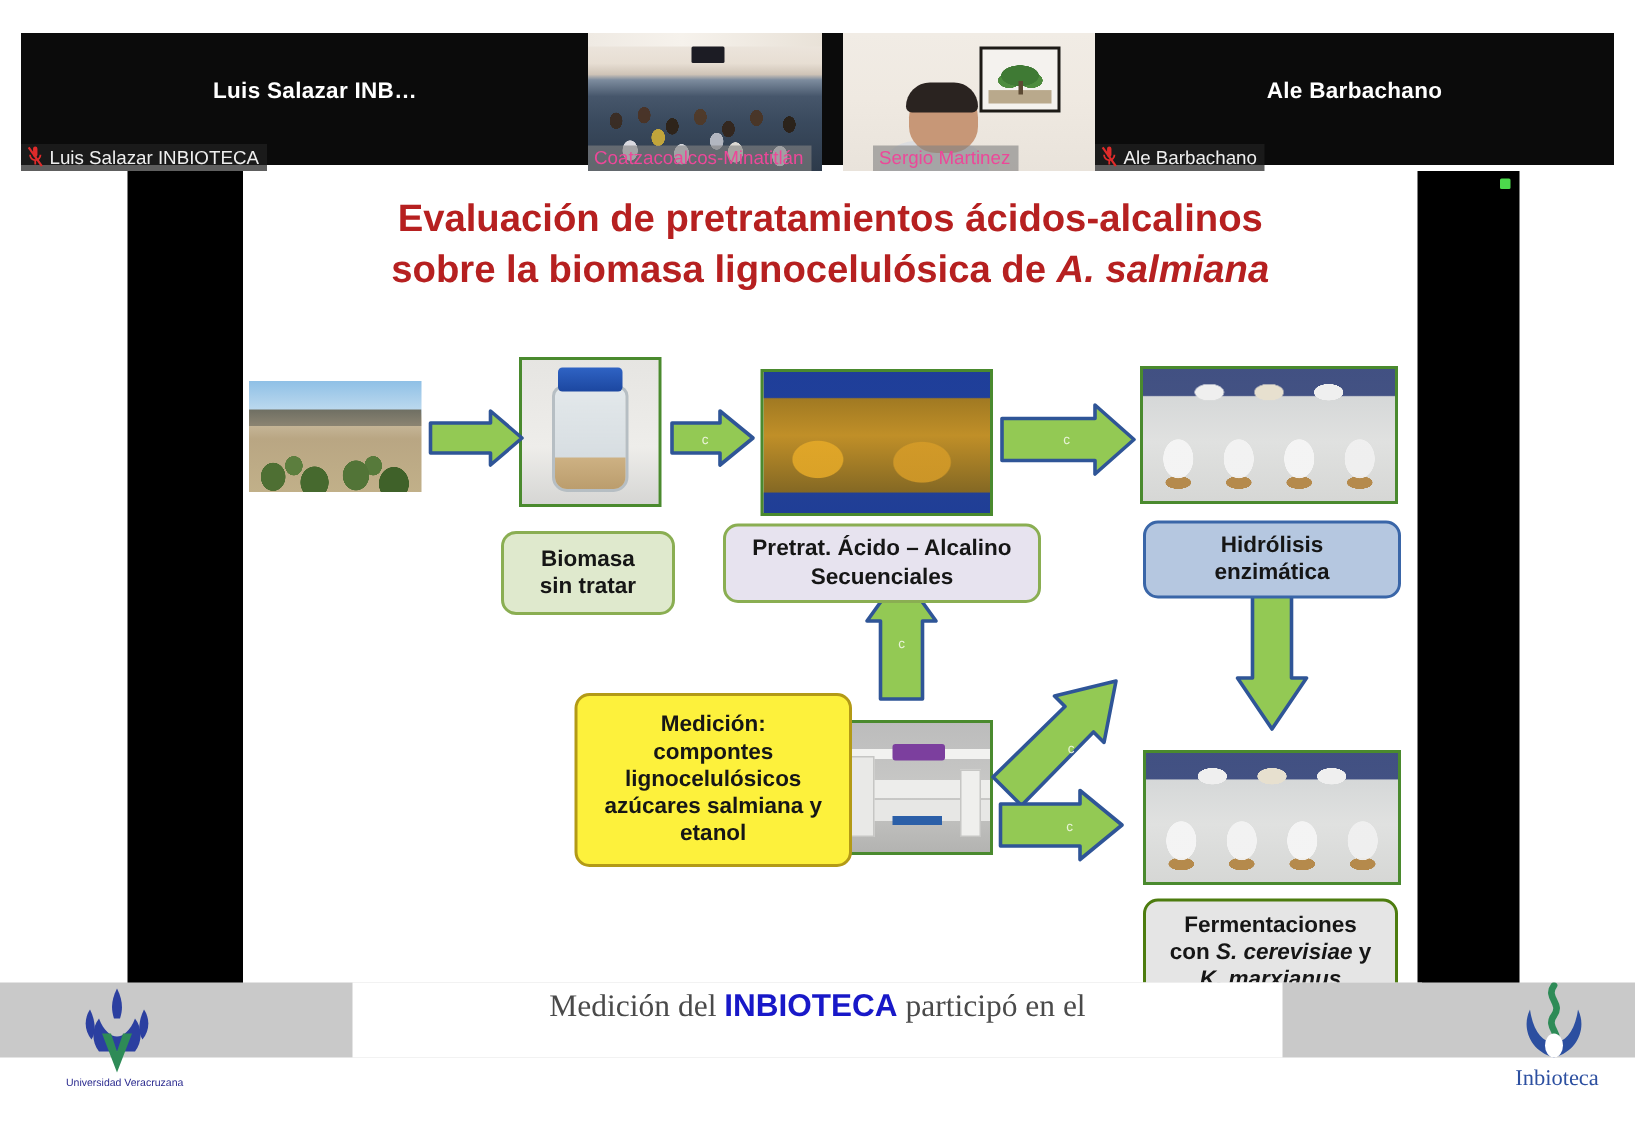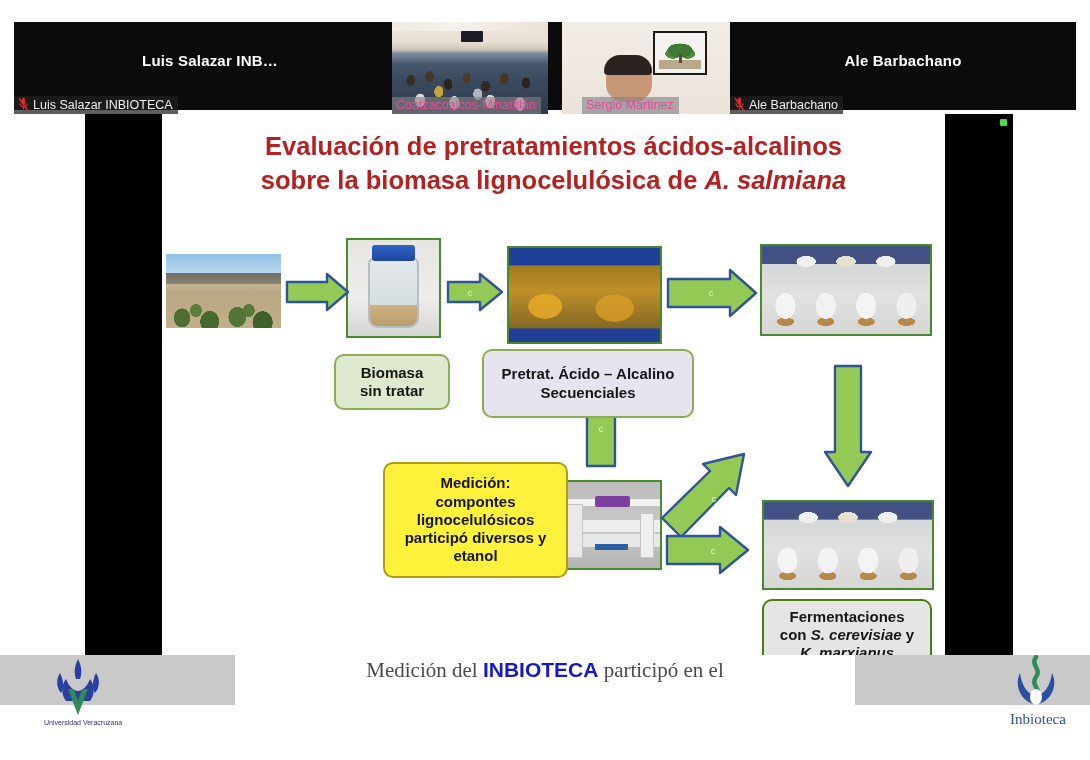--- a/index.html
+++ b/index.html
@@ -345,34 +345,40 @@
       </g>
     </svg>
 
     <div class="box green-soft" style="left:172px; top:240px; width:116px; height:56px; font-size:15px;">
       <div>
         <span>Biomasa</span><br>
         <span>sin tratar</span>
       </div>
     </div>
 
-    <div class="box lilac" style="left:320px; top:235px; width:212px; height:69px; font-size:15px;">
+    <div class="box lilac" style="left:320px; top:235px; width:212px; height:53px; font-size:15px;">
       <div>
         <span>Pretrat. Ácido – Alcalino</span><br>
         <span>Secuenciales</span>
       </div>
     </div>
 
+    <div class="box bluegray" style="left:600px; top:233px; width:172px; height:52px; font-size:15px;">
+      <div>
+        <span>Hidrólisis</span><br>
+        <span>enzimática</span>
+      </div>
+    </div>
 
     <div class="box yellow" style="left:205px; top:348px; width:185px; height:116px; font-size:15px;">
       <div>
         <span>Medición:</span><br>
         <span>compontes</span><br>
         <span>lignocelulósicos</span><br>
-        <span>participó diversos y</span><br>
+        <span>azúcares salmiana y</span><br>
         <span>etanol</span>
       </div>
     </div>
 
     <div class="box bright-green" style="left:600px; top:485px; width:170px; height:72px; font-size:15px;">
       <div>
         <span>Fermentaciones</span><br>
         <span>con </span><i>S. cerevisiae</i><span> y</span><br>
         <i>K. marxianus</i>
       </div>

